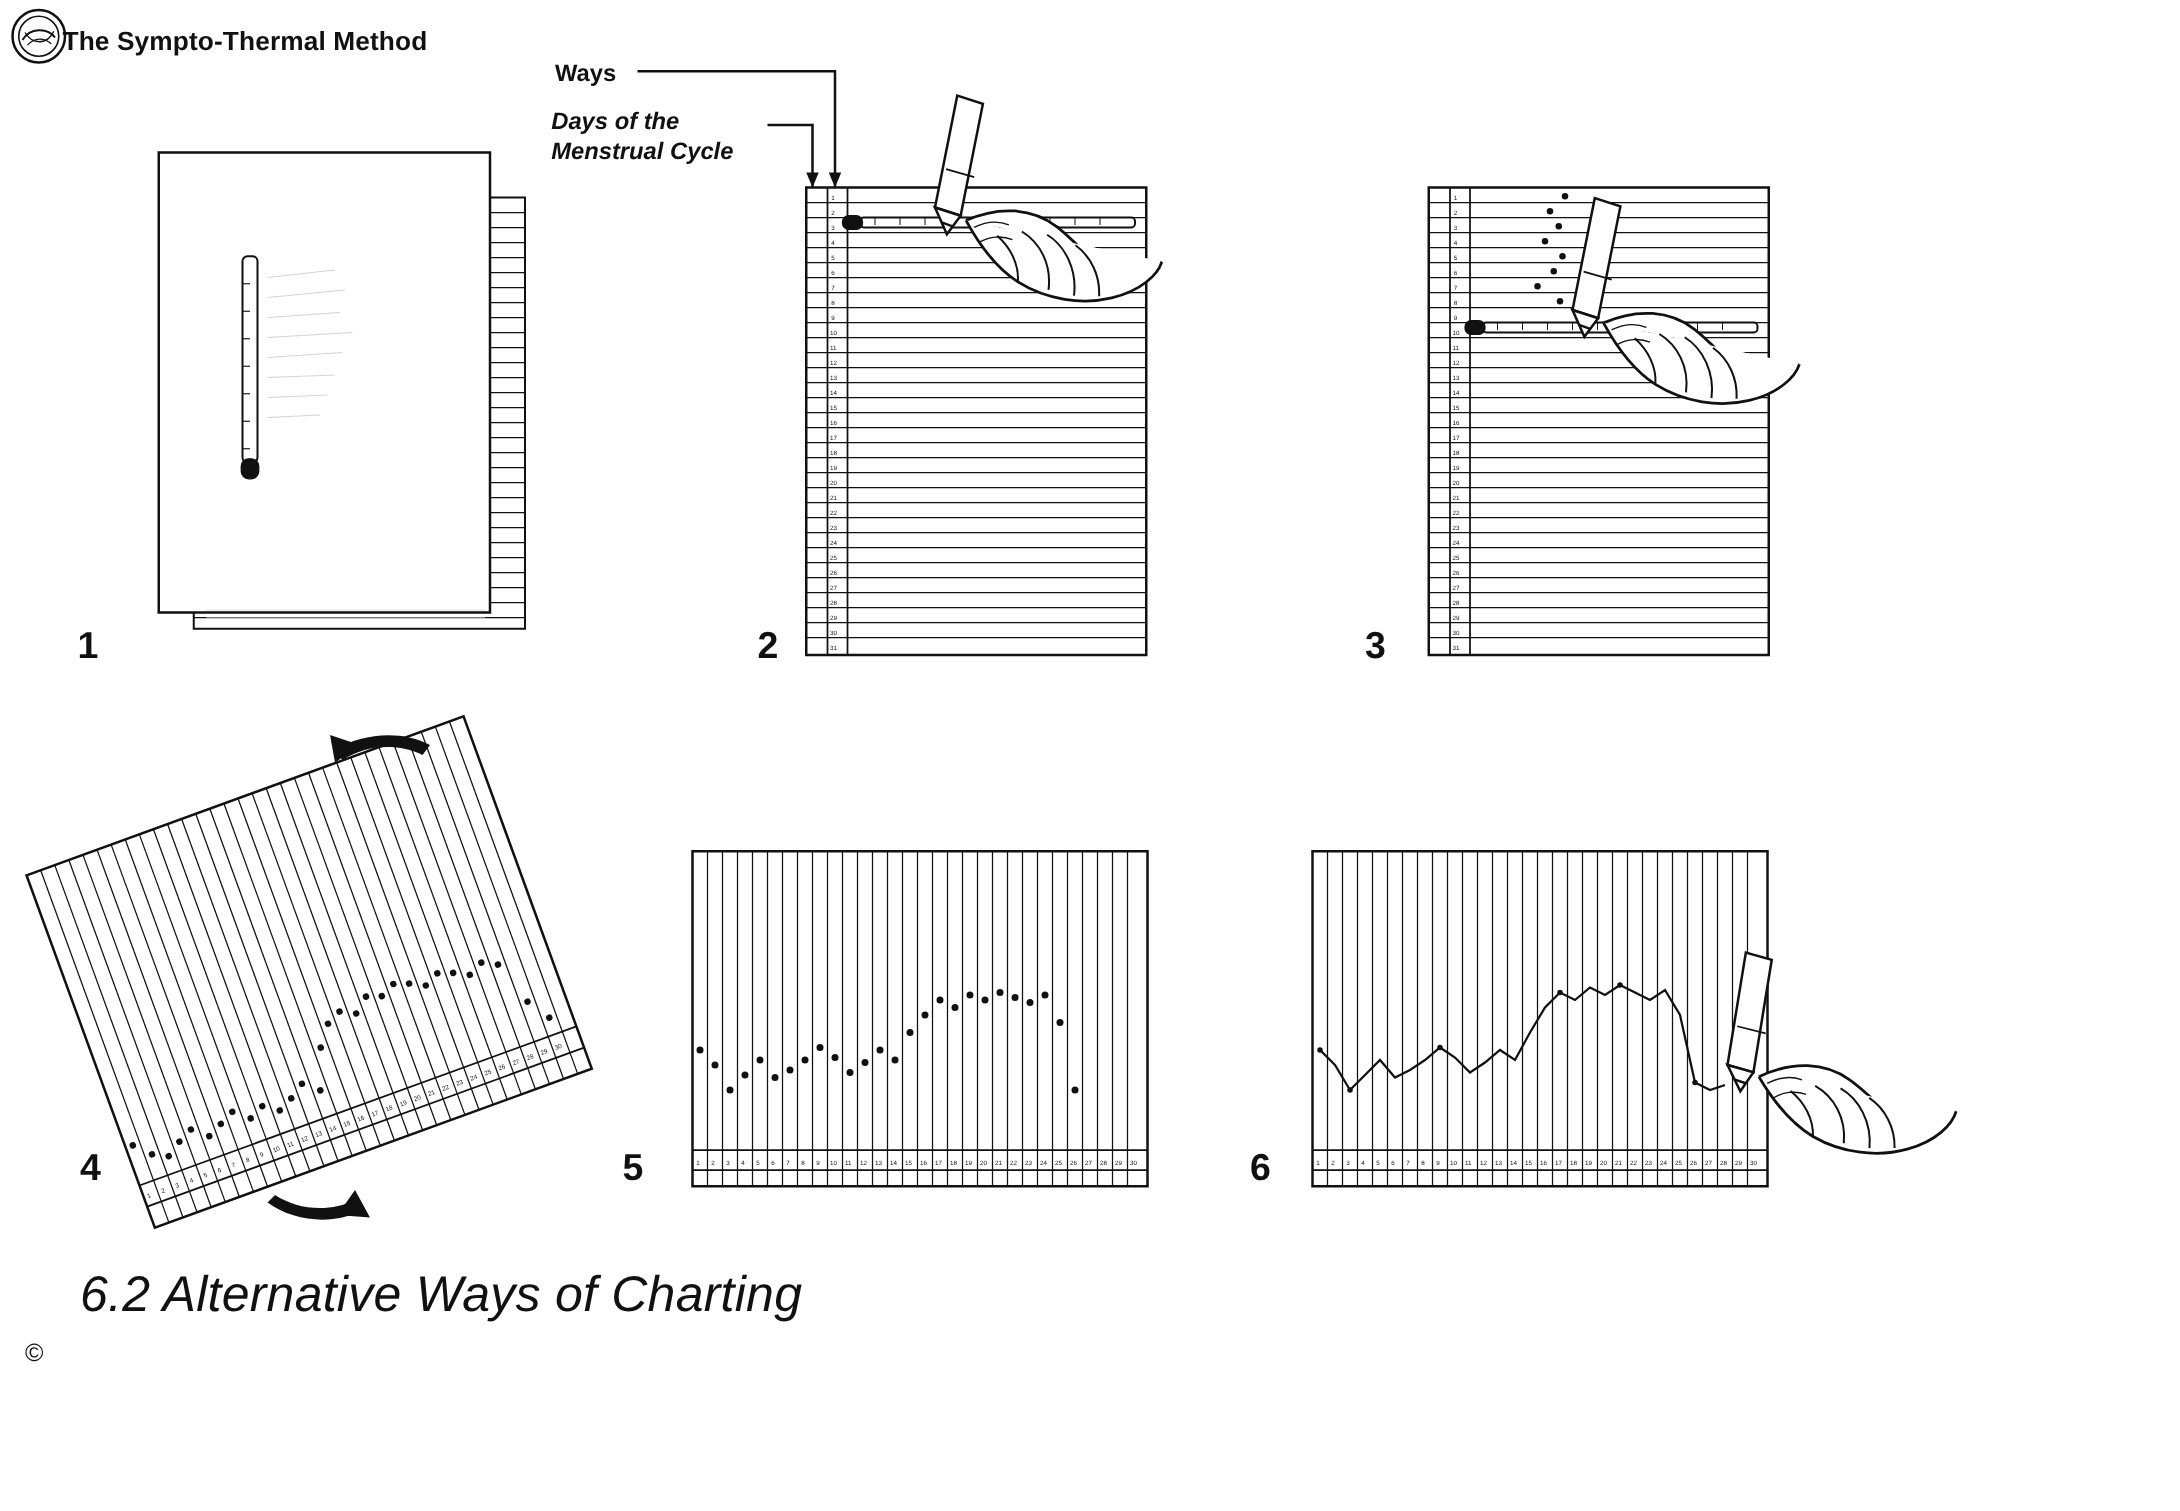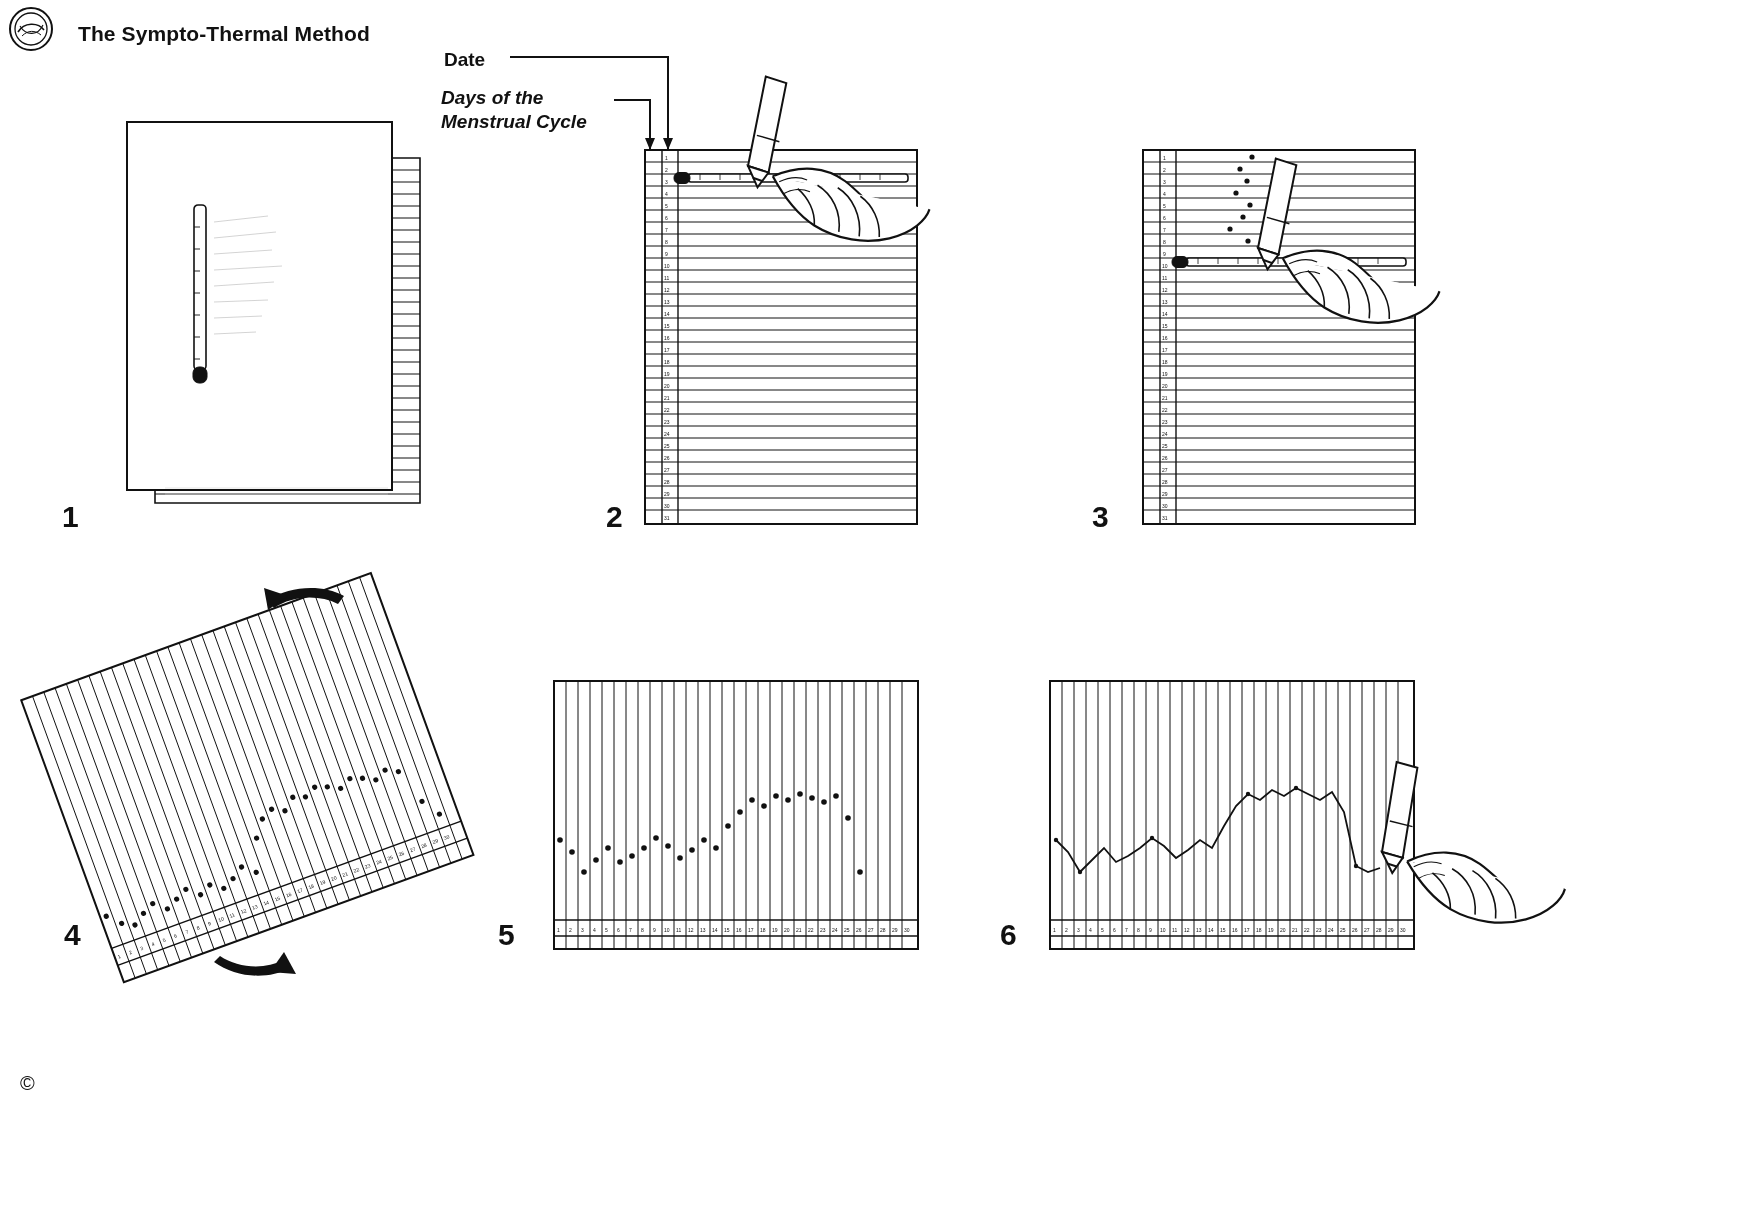--- a/index.html
+++ b/index.html
@@ -23,21 +23,21 @@
   
   #header-logo {
     position: absolute;
     left: 8px;
     top: 6px;
     width: 46px;
     height: 46px;
   }
   #header-title {
     position: absolute;
-    left: 78px;
+    left: 50px;
     top: 22px;
     font-size: 21px;
     font-weight: 600;
     letter-spacing: .1px;
     white-space: nowrap;
   }
 
   
   #figure-caption {
     position: absolute;
@@ -103,31 +103,32 @@
     <svg width="46" height="46" viewBox="0 0 46 46">
       <circle cx="23" cy="23" r="21" fill="none" stroke="#111" stroke-width="2"></circle>
       <circle cx="23" cy="23" r="16" fill="none" stroke="#111" stroke-width="1.3"></circle>
       <path d="M10 26 C16 16, 30 16, 36 24" fill="none" stroke="#111" stroke-width="1.6"></path>
       <path d="M12 20 C18 30, 30 30, 35 19" fill="none" stroke="#111" stroke-width="1.1"></path>
       <path d="M14 30 C20 24, 27 24, 33 29" fill="none" stroke="#111" stroke-width="1"></path>
     </svg>
   </div>
   <div id="header-title">The Sympto-Thermal Method</div>
 
-  <div class="callout-label" id="label-date">Date</div>
+  <div class="callout-label" id="label-date">Ways</div>
   <div class="callout-label" id="label-days">Days of the
 Menstrual Cycle</div>
 
   <div class="panel-number" id="panel-number-1">1</div>
   <div class="panel-number" id="panel-number-2">2</div>
   <div class="panel-number" id="panel-number-3">3</div>
   <div class="panel-number" id="panel-number-4">4</div>
   <div class="panel-number" id="panel-number-5">5</div>
   <div class="panel-number" id="panel-number-6">6</div>
 
+  <div id="figure-caption">6.2 Alternative Ways of Charting</div>
   <div id="copyright-mark">©</div>
 
   <svg class="overlay" viewBox="0 0 1744 1209">
     <defs>
       <g id="hand-pencil">
 
         <path d="M0,0 L24,-88 L44,-80 L20,8 Z" fill="#fff" stroke="#111" stroke-width="2"></path>
         <path d="M0,0 L20,8 L8,22 Z" fill="#fff" stroke="#111" stroke-width="2"></path>
         <path d="M4,12 L13,16" stroke="#111" stroke-width="2"></path>
         <path d="M11,-30 L33,-22" stroke="#111" stroke-width="1.4"></path>

